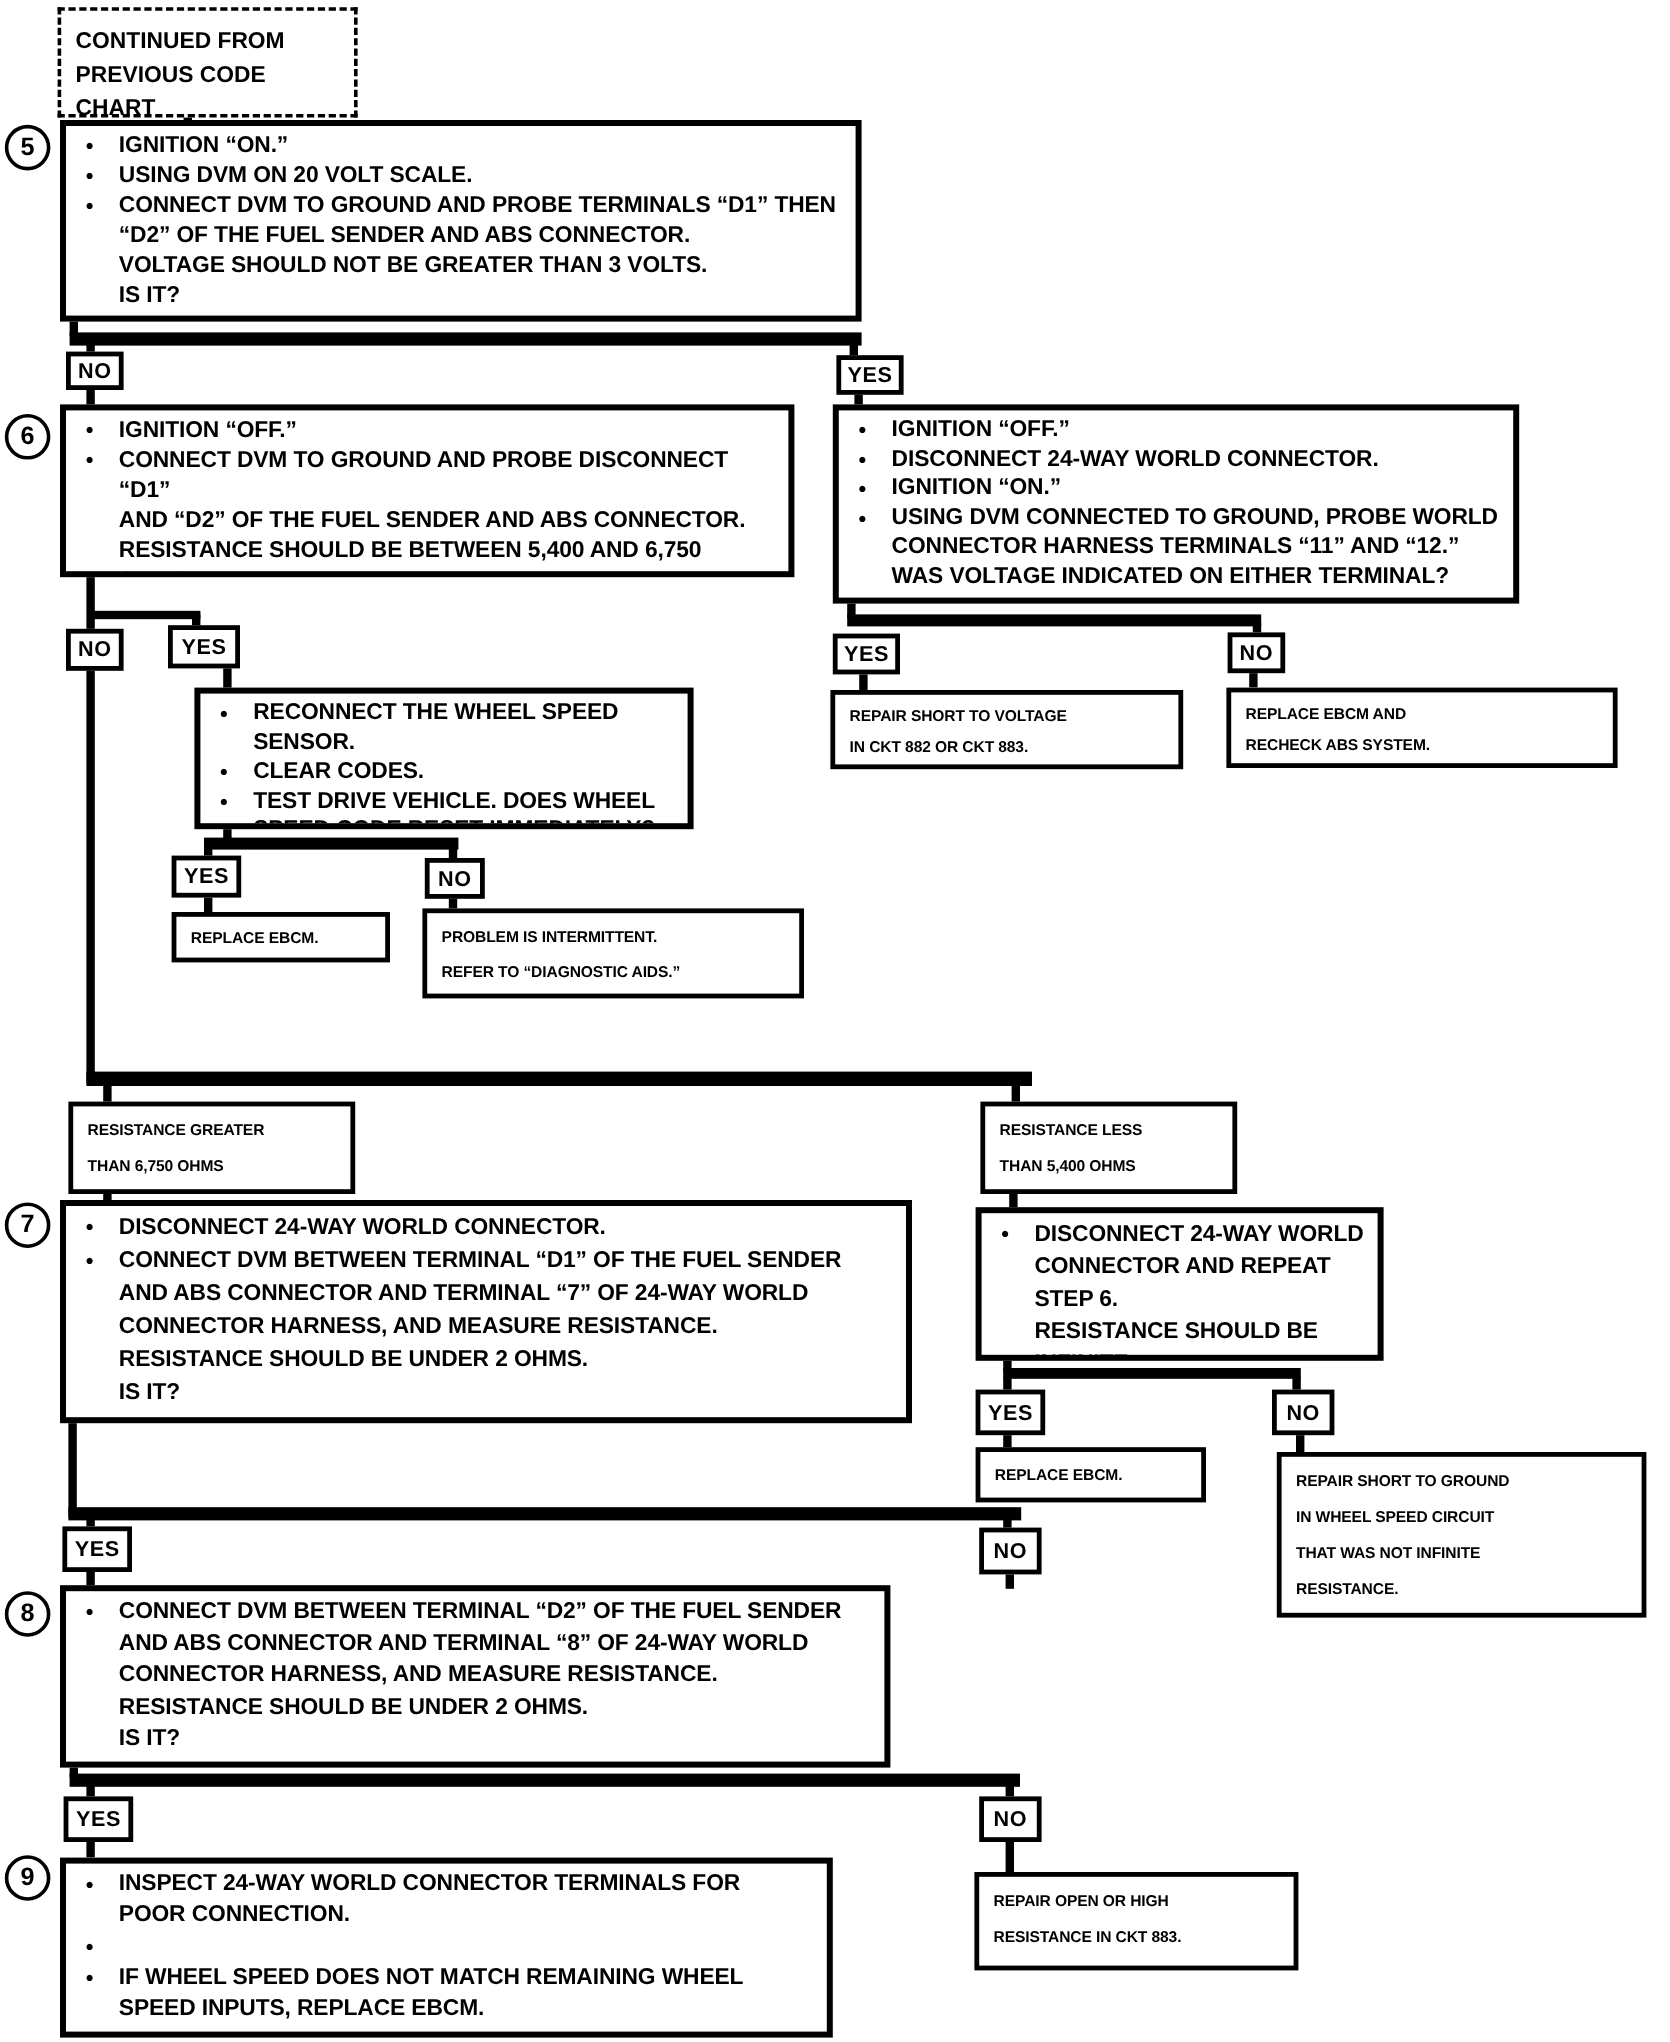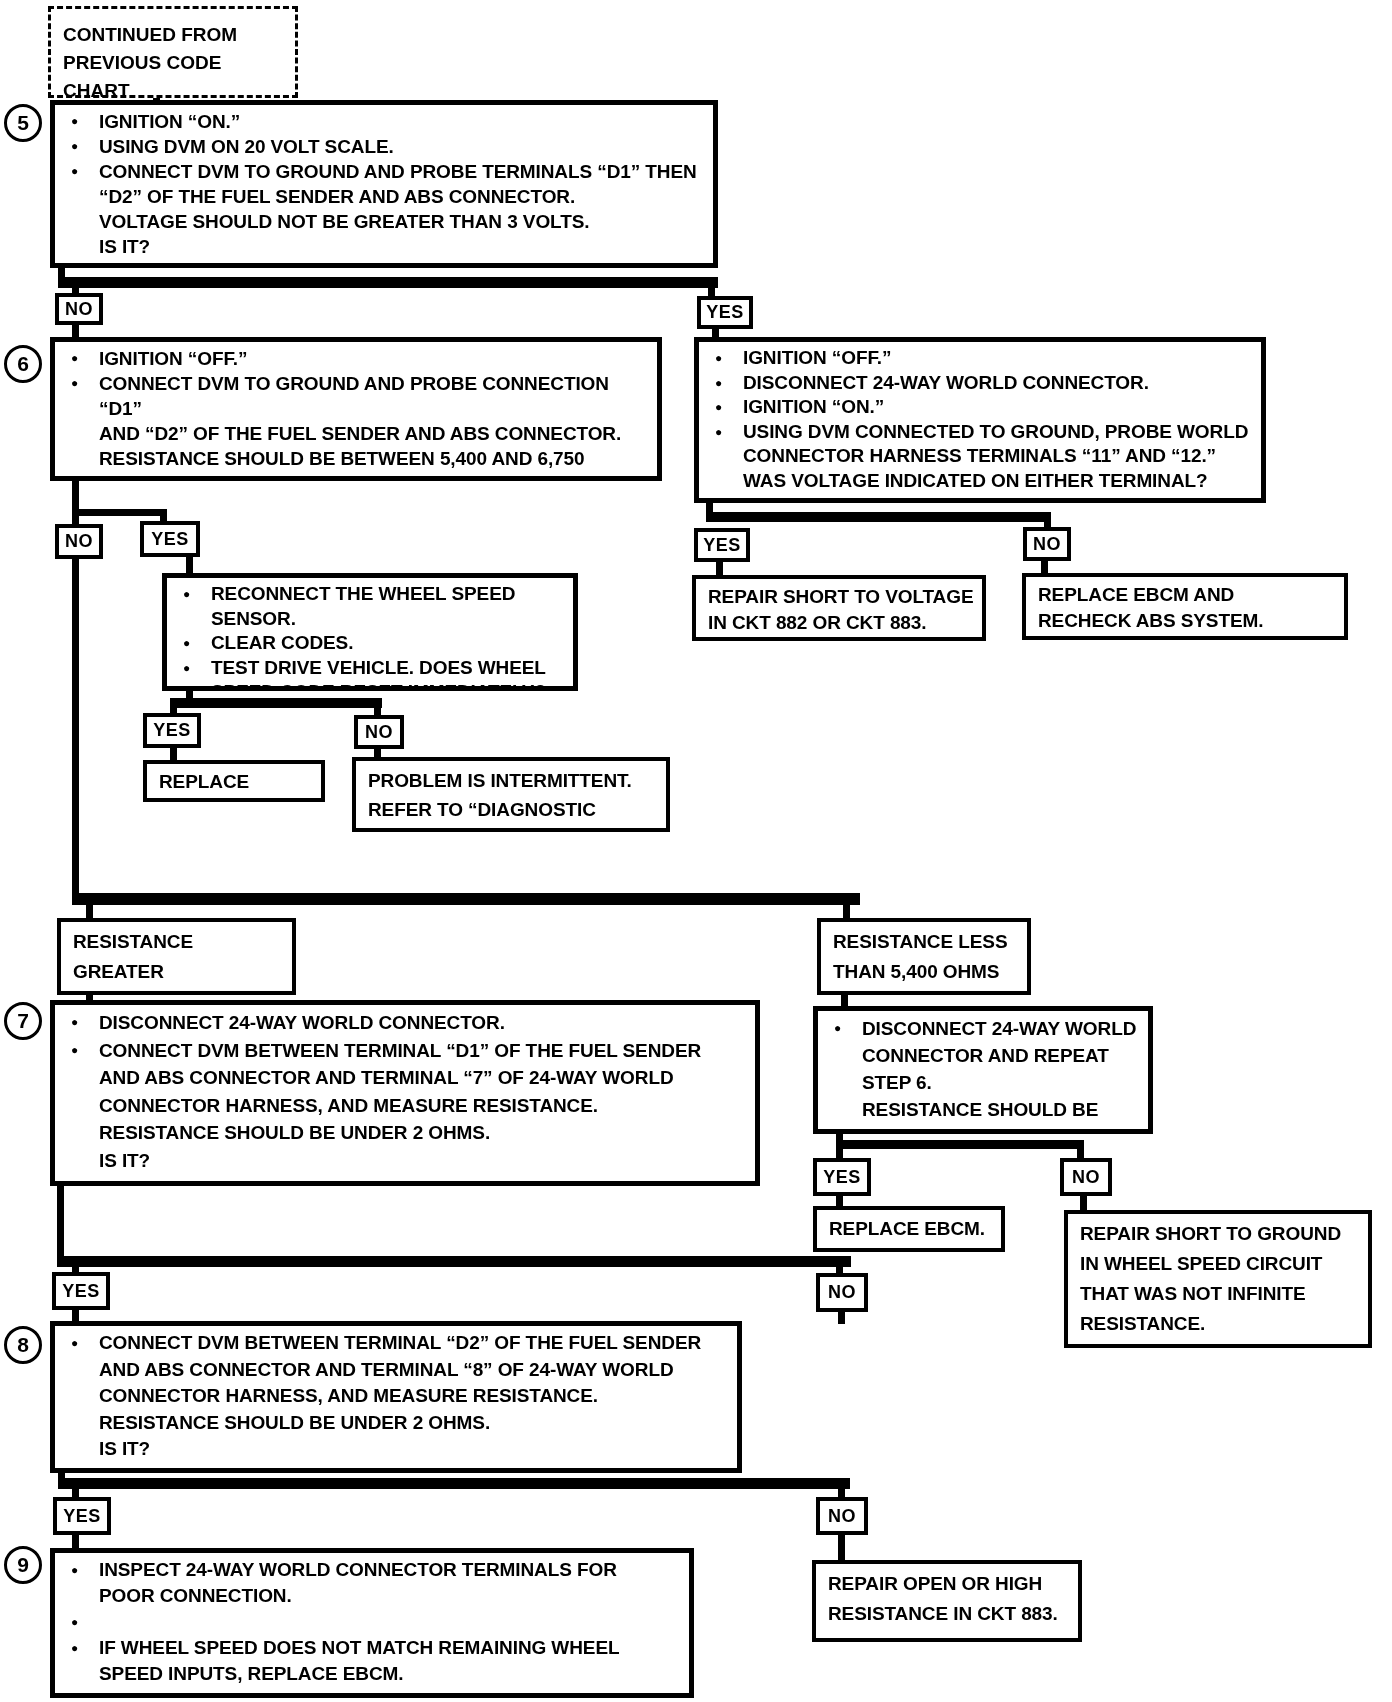--- a/index.html
+++ b/index.html
@@ -5,21 +5,21 @@
   html,body { margin:0; padding:0; background:#fff; }
   .canvas { position:relative; width:1392px; height:1702px; background:#fff;
             font-family:"Liberation Sans", sans-serif; font-weight:700; color:#000; }
   .ln  { position:absolute; background:#000; }
   .box { position:absolute; box-sizing:border-box; background:#fff;
          border:5px solid #000; overflow:hidden; }
   .dec { padding:4px 8px 4px 16px; font-size:19px; letter-spacing:-0.1px; }
   .row { display:flex; }
   .dot { flex:0 0 28px; font-size:12px; }
   .cont{ padding-left:28px; }
-  .term{ border-width:4px; padding:5px 8px 4px 12px; font-size:19px; letter-spacing:-0.1px; }
+  .term{ border-width:4px; padding:5px 8px 4px 12px; font-size:13px; letter-spacing:-0.1px; }
   .lbl { position:absolute; box-sizing:border-box; background:#fff; border:4px solid #000;
          display:flex; align-items:center; justify-content:center; font-size:18px; letter-spacing:0.5px; }
   .circle { position:absolute; box-sizing:border-box; width:38px; height:38px;
             border:3px solid #000; border-radius:50%; background:#fff;
             display:flex; align-items:center; justify-content:center; font-size:21px; }
   .dashed { position:absolute; box-sizing:border-box; background:#fff;
             border:3px dashed #000; padding:12px 10px 0 12px; font-size:19px; line-height:28px; }
 </style>
 </head>
 <body>
@@ -109,21 +109,21 @@
   <div class="circle" style="left:4px;top:345px">
       <span>6</span>
     </div>
   <div class="box dec" style="left:50px;top:337px;width:612px;height:144px;line-height:25px">
     <div class="row">
         <span class="dot">●</span>
         <span>IGNITION “OFF.”</span>
       </div>
     <div class="row">
         <span class="dot">●</span>
-        <span>CONNECT DVM TO GROUND AND PROBE CONNECTION “D1”</span>
+        <span>CONNECT DVM TO GROUND AND PROBE DISCONNECT “D1”</span>
       </div>
     <div class="row cont">
         <span>AND “D2” OF THE FUEL SENDER AND ABS CONNECTOR.</span>
       </div>
     <div class="row cont">
         <span>RESISTANCE SHOULD BE BETWEEN 5,400 AND 6,750 OHMS.</span>
       </div>
     <div class="row cont">
         <span>IS IT?</span>
       </div>

